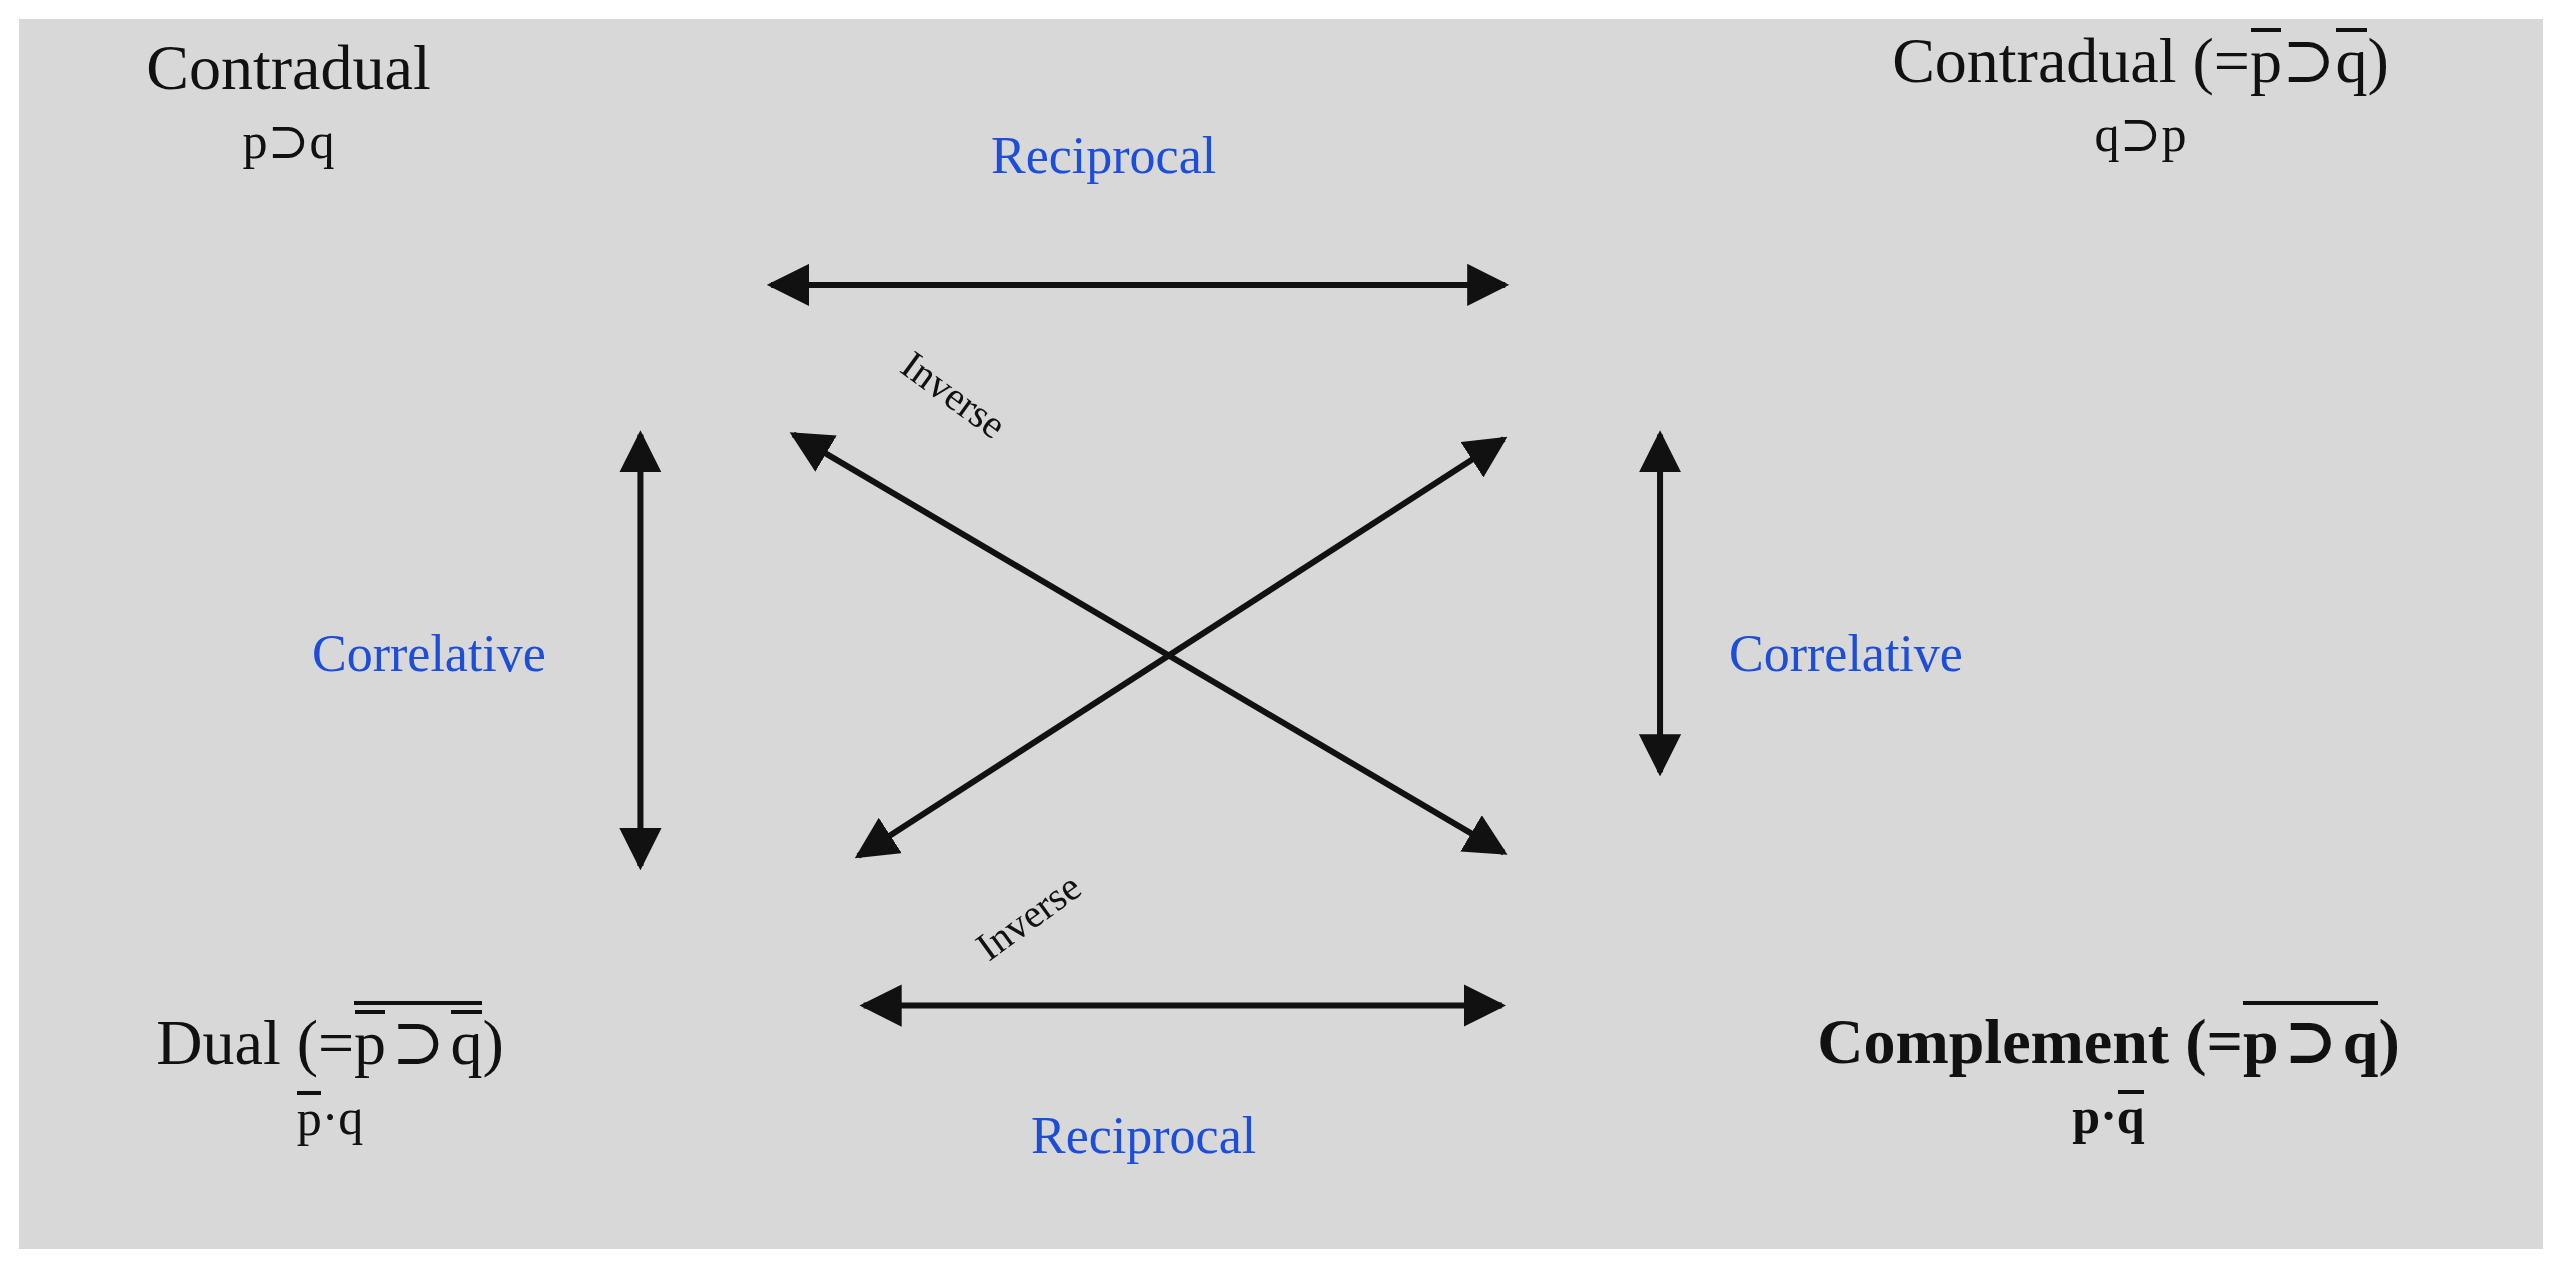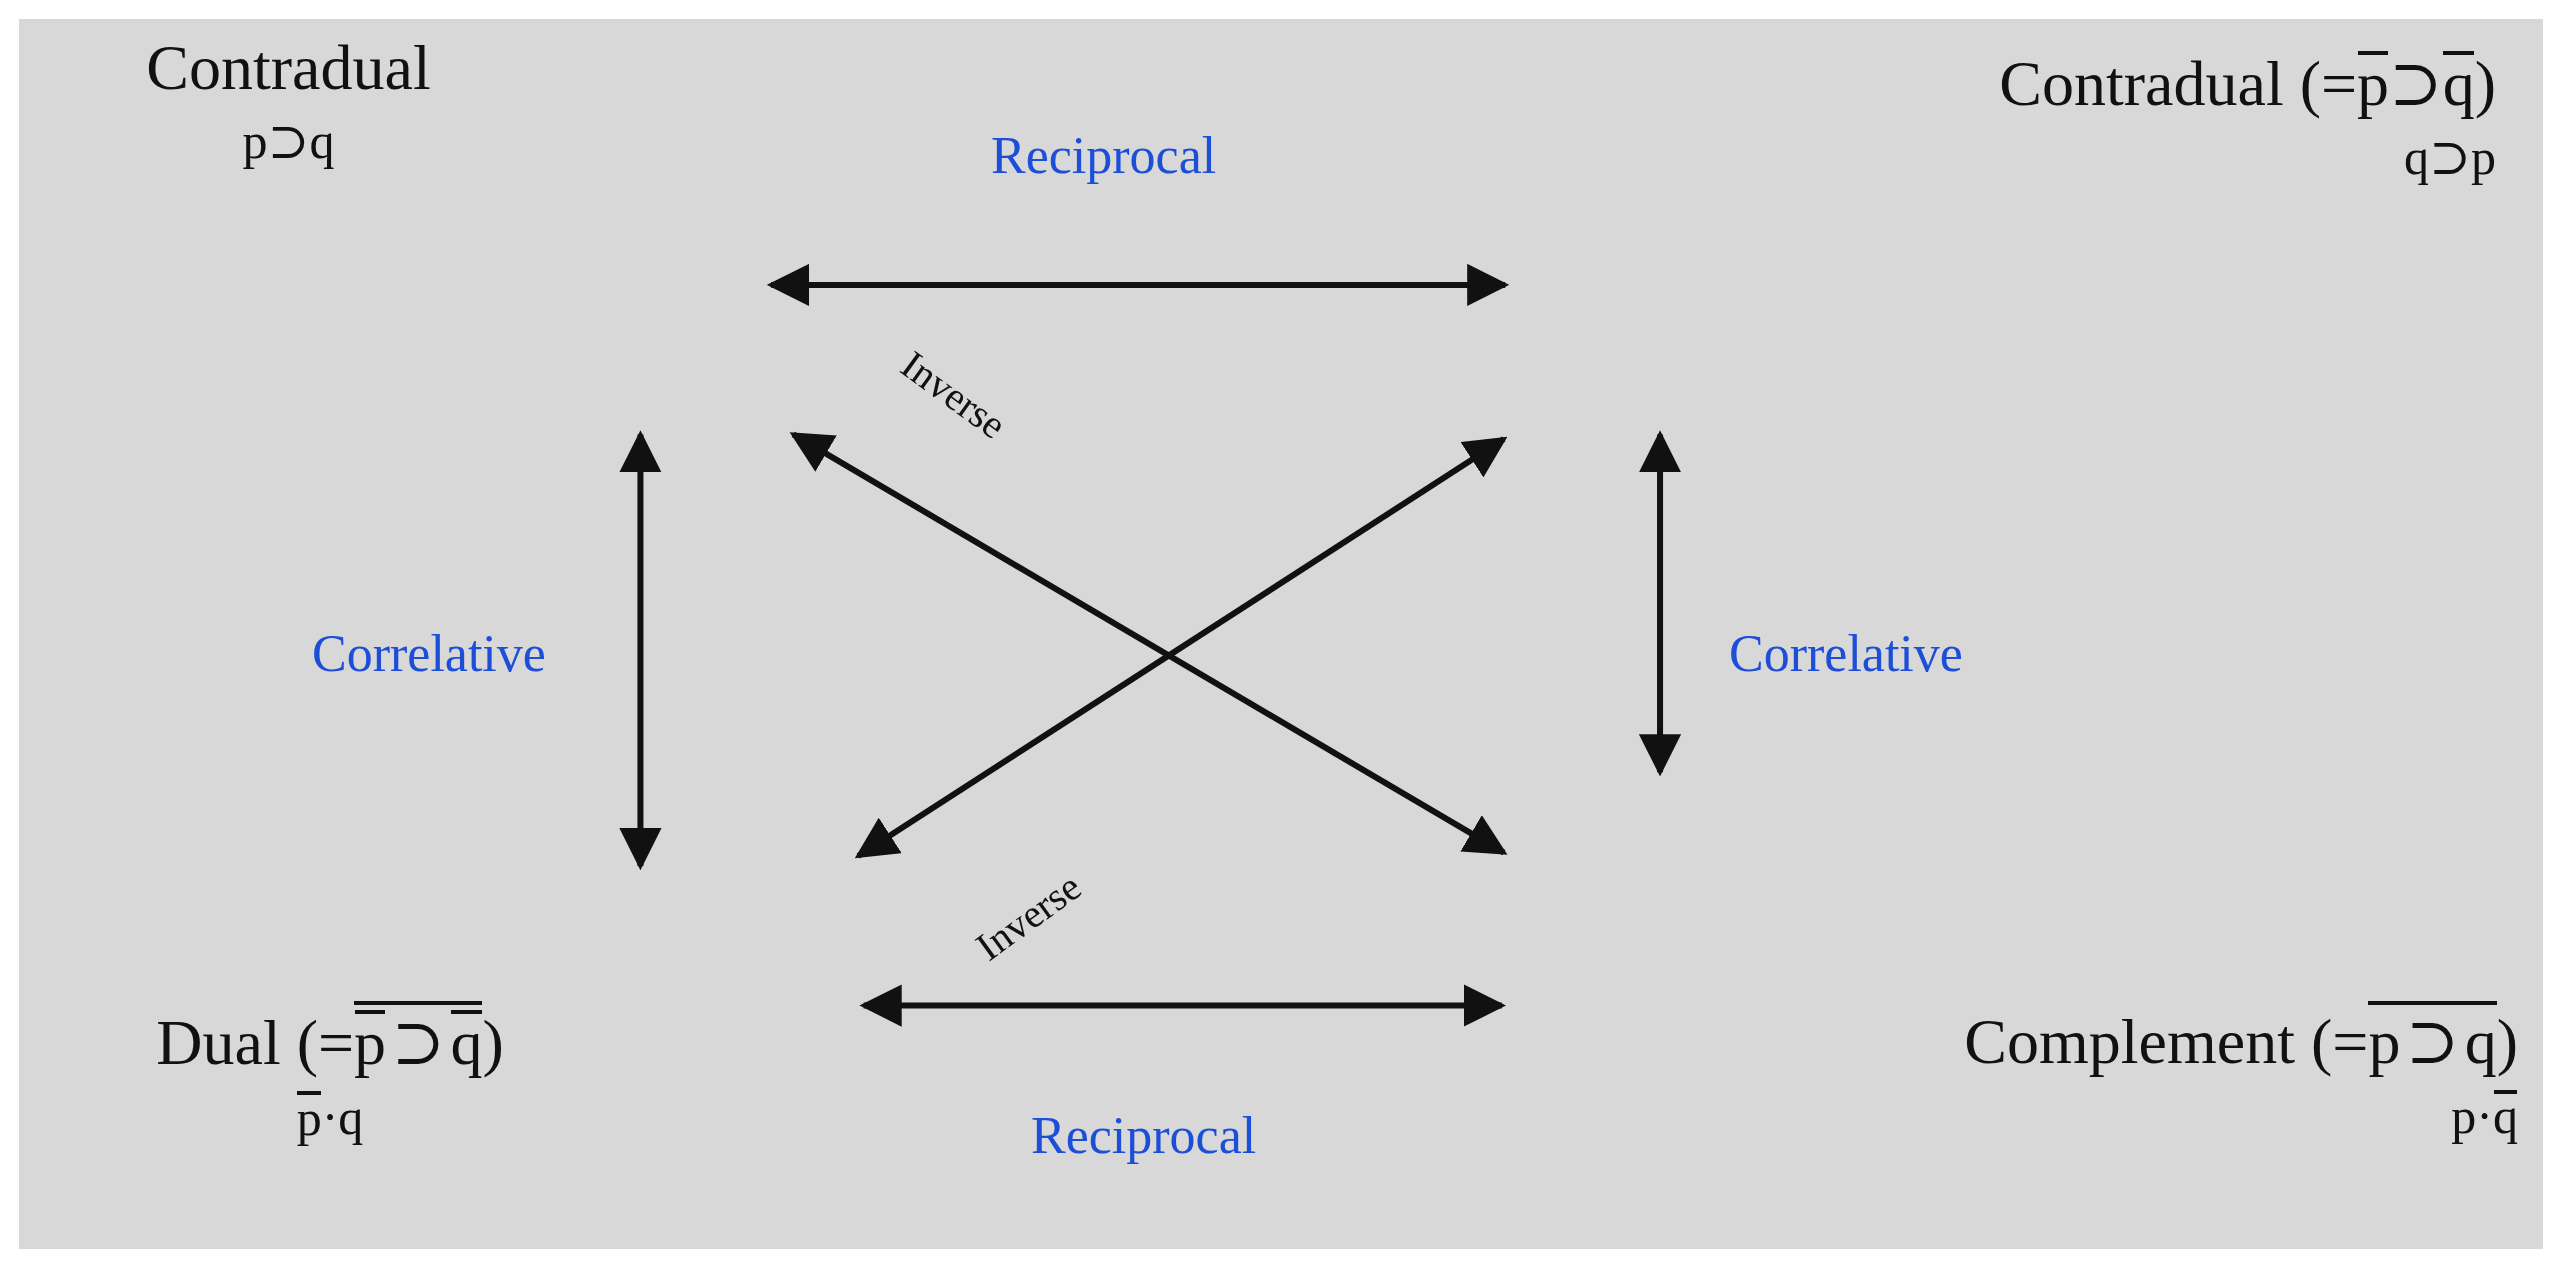--- a/index.html
+++ b/index.html
@@ -53,23 +53,23 @@
     font-size: 64px;
     display: block;
   }
   .vertex .vx-formula {
     font-size: 50px;
     display: block;
     margin-top: 9.4px;
   }
 
   #vertex-conditional   { left: 101px;  top: 32px;   text-align: center; width: 375px; }
-  #vertex-contradual    { right: 80px; top: 47px;   text-align: right; width: 711px; }
+  #vertex-contradual    { right: 80px; top: 24px;   text-align: center; width: 711px; }
   #vertex-dual          { left: 62px;   top: 1002px; text-align: center; width: 536px; }
-  #vertex-complement    { right: 58px;  top: 1002px; text-align: right; width: 831px; }
+  #vertex-complement    { right: 52px;  top: 1002px; text-align: center; width: 831px; font-weight: bold; }
 
   
   .ovl {
     position: relative;
     display: inline-block;
     padding-top: 1.3px;
   }
   .ovl::before {
     content: "";
     position: absolute;

